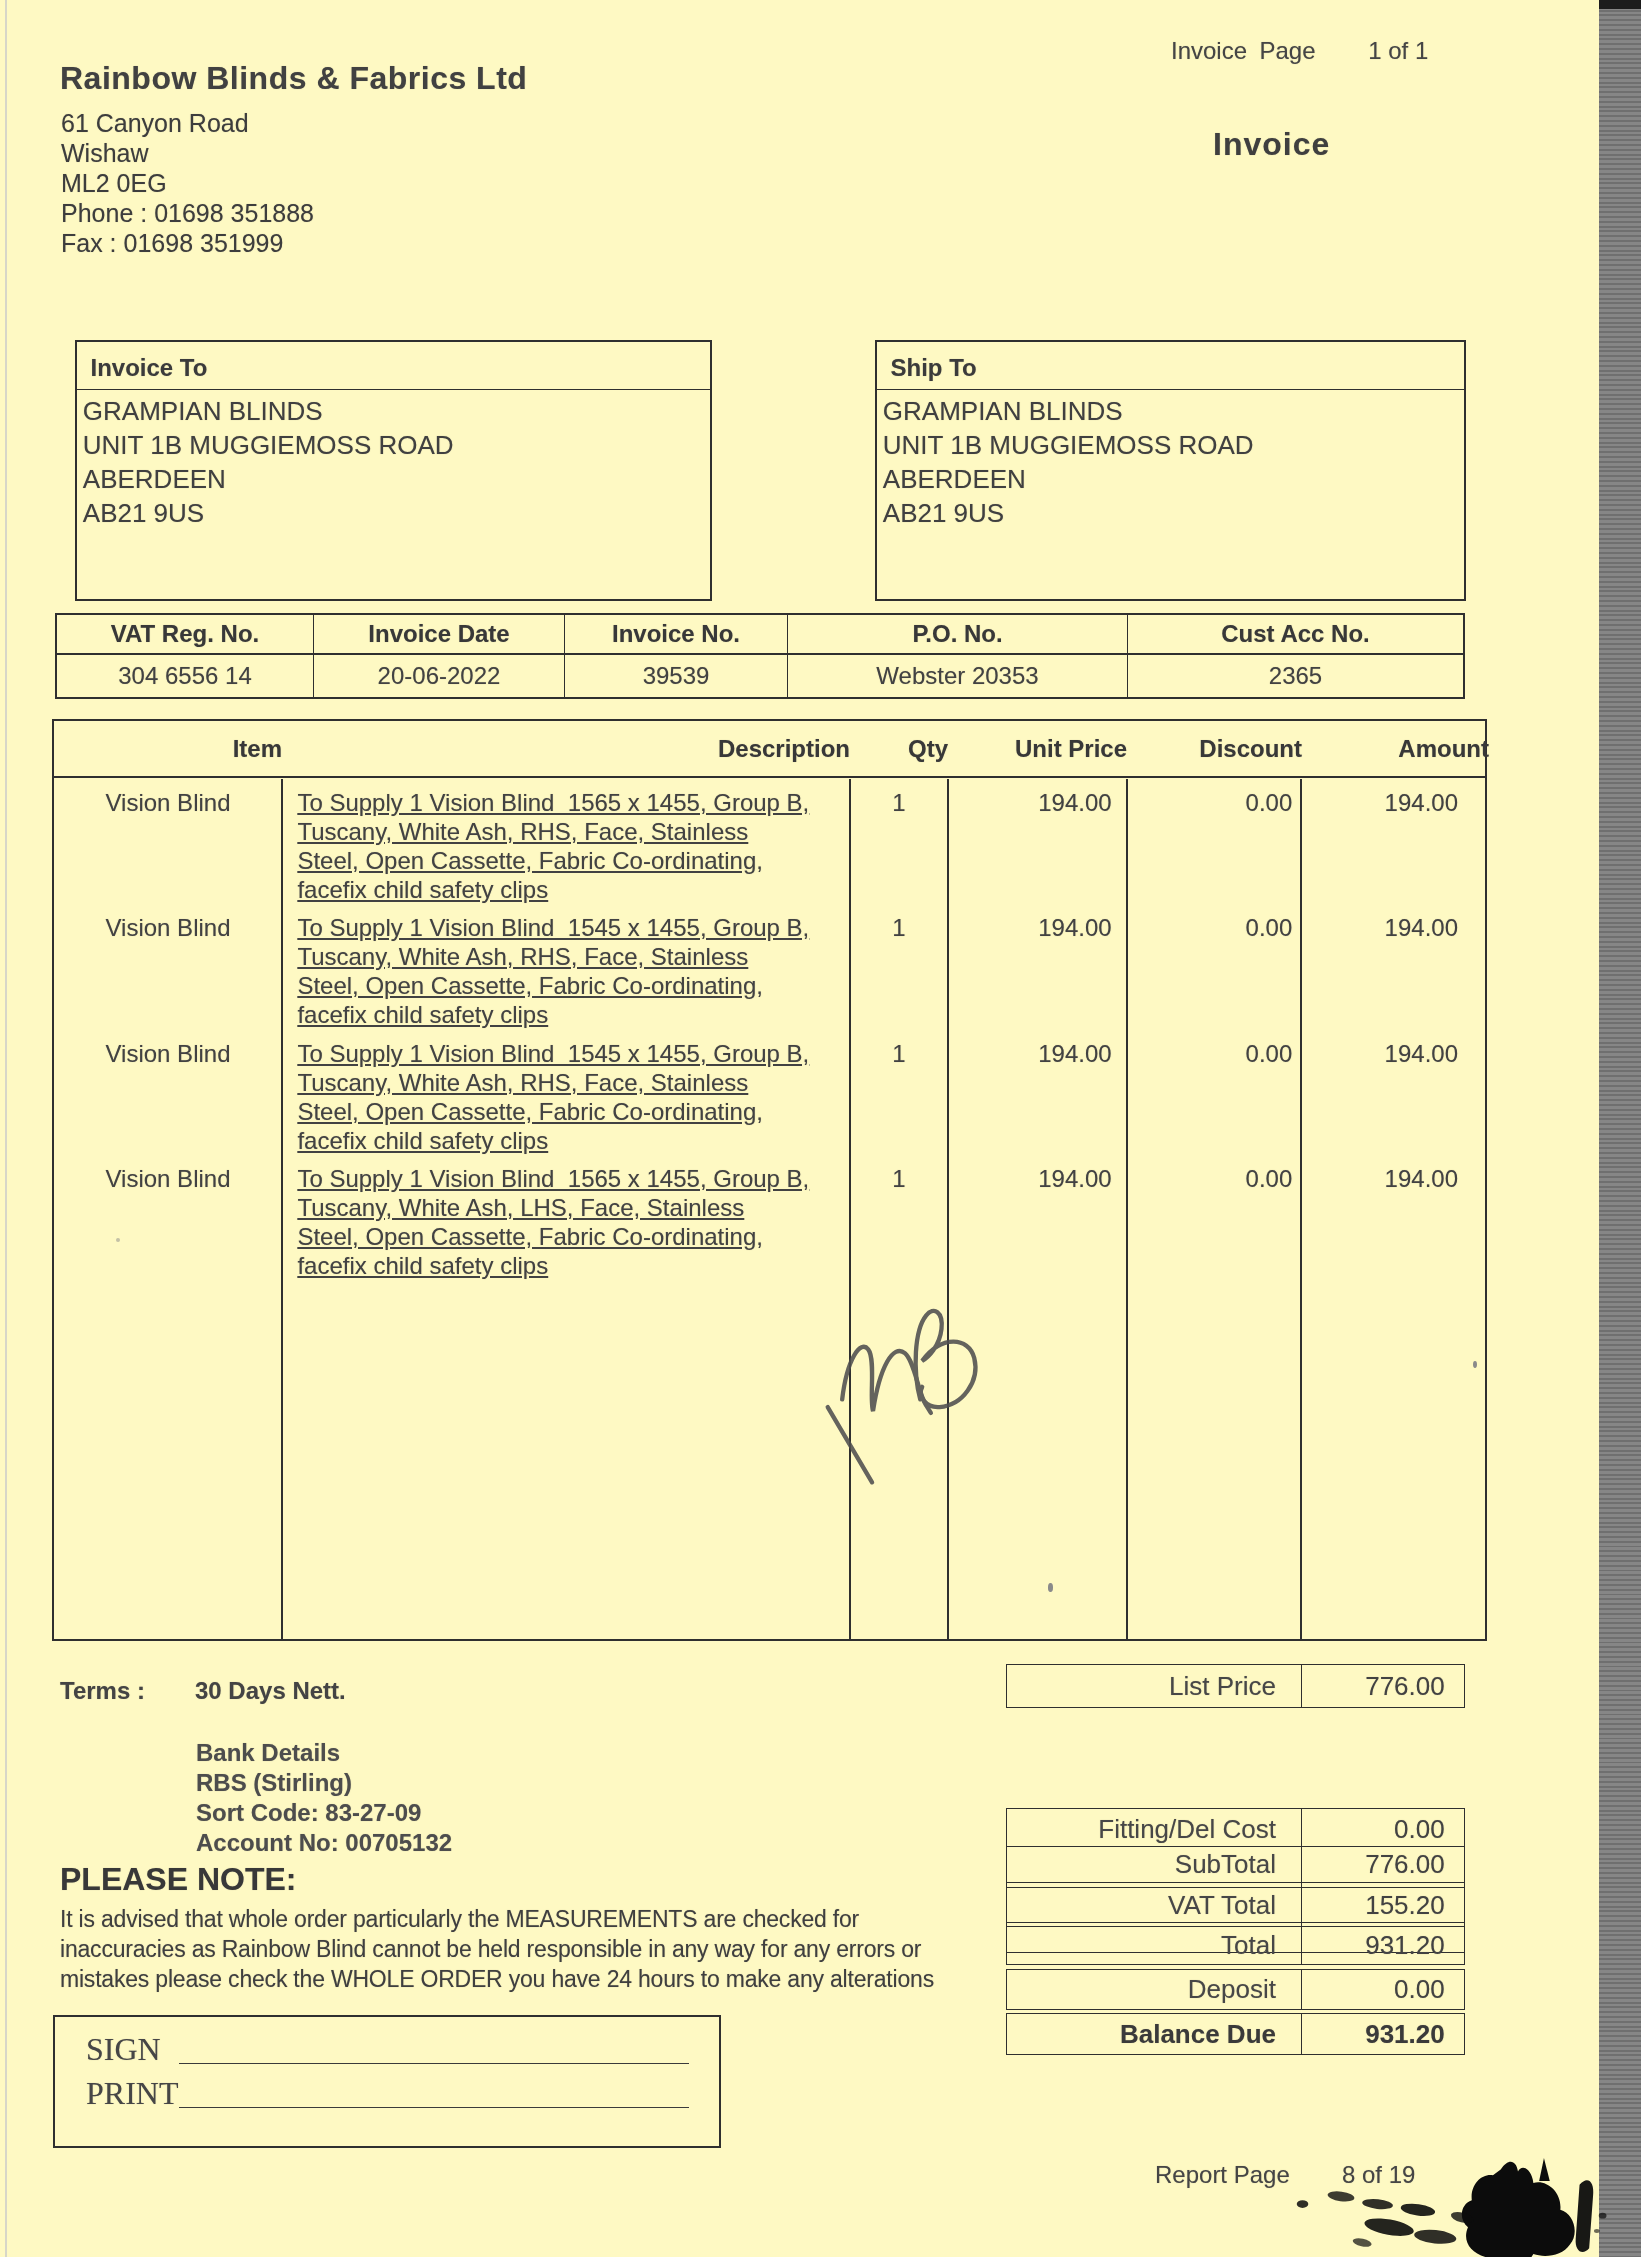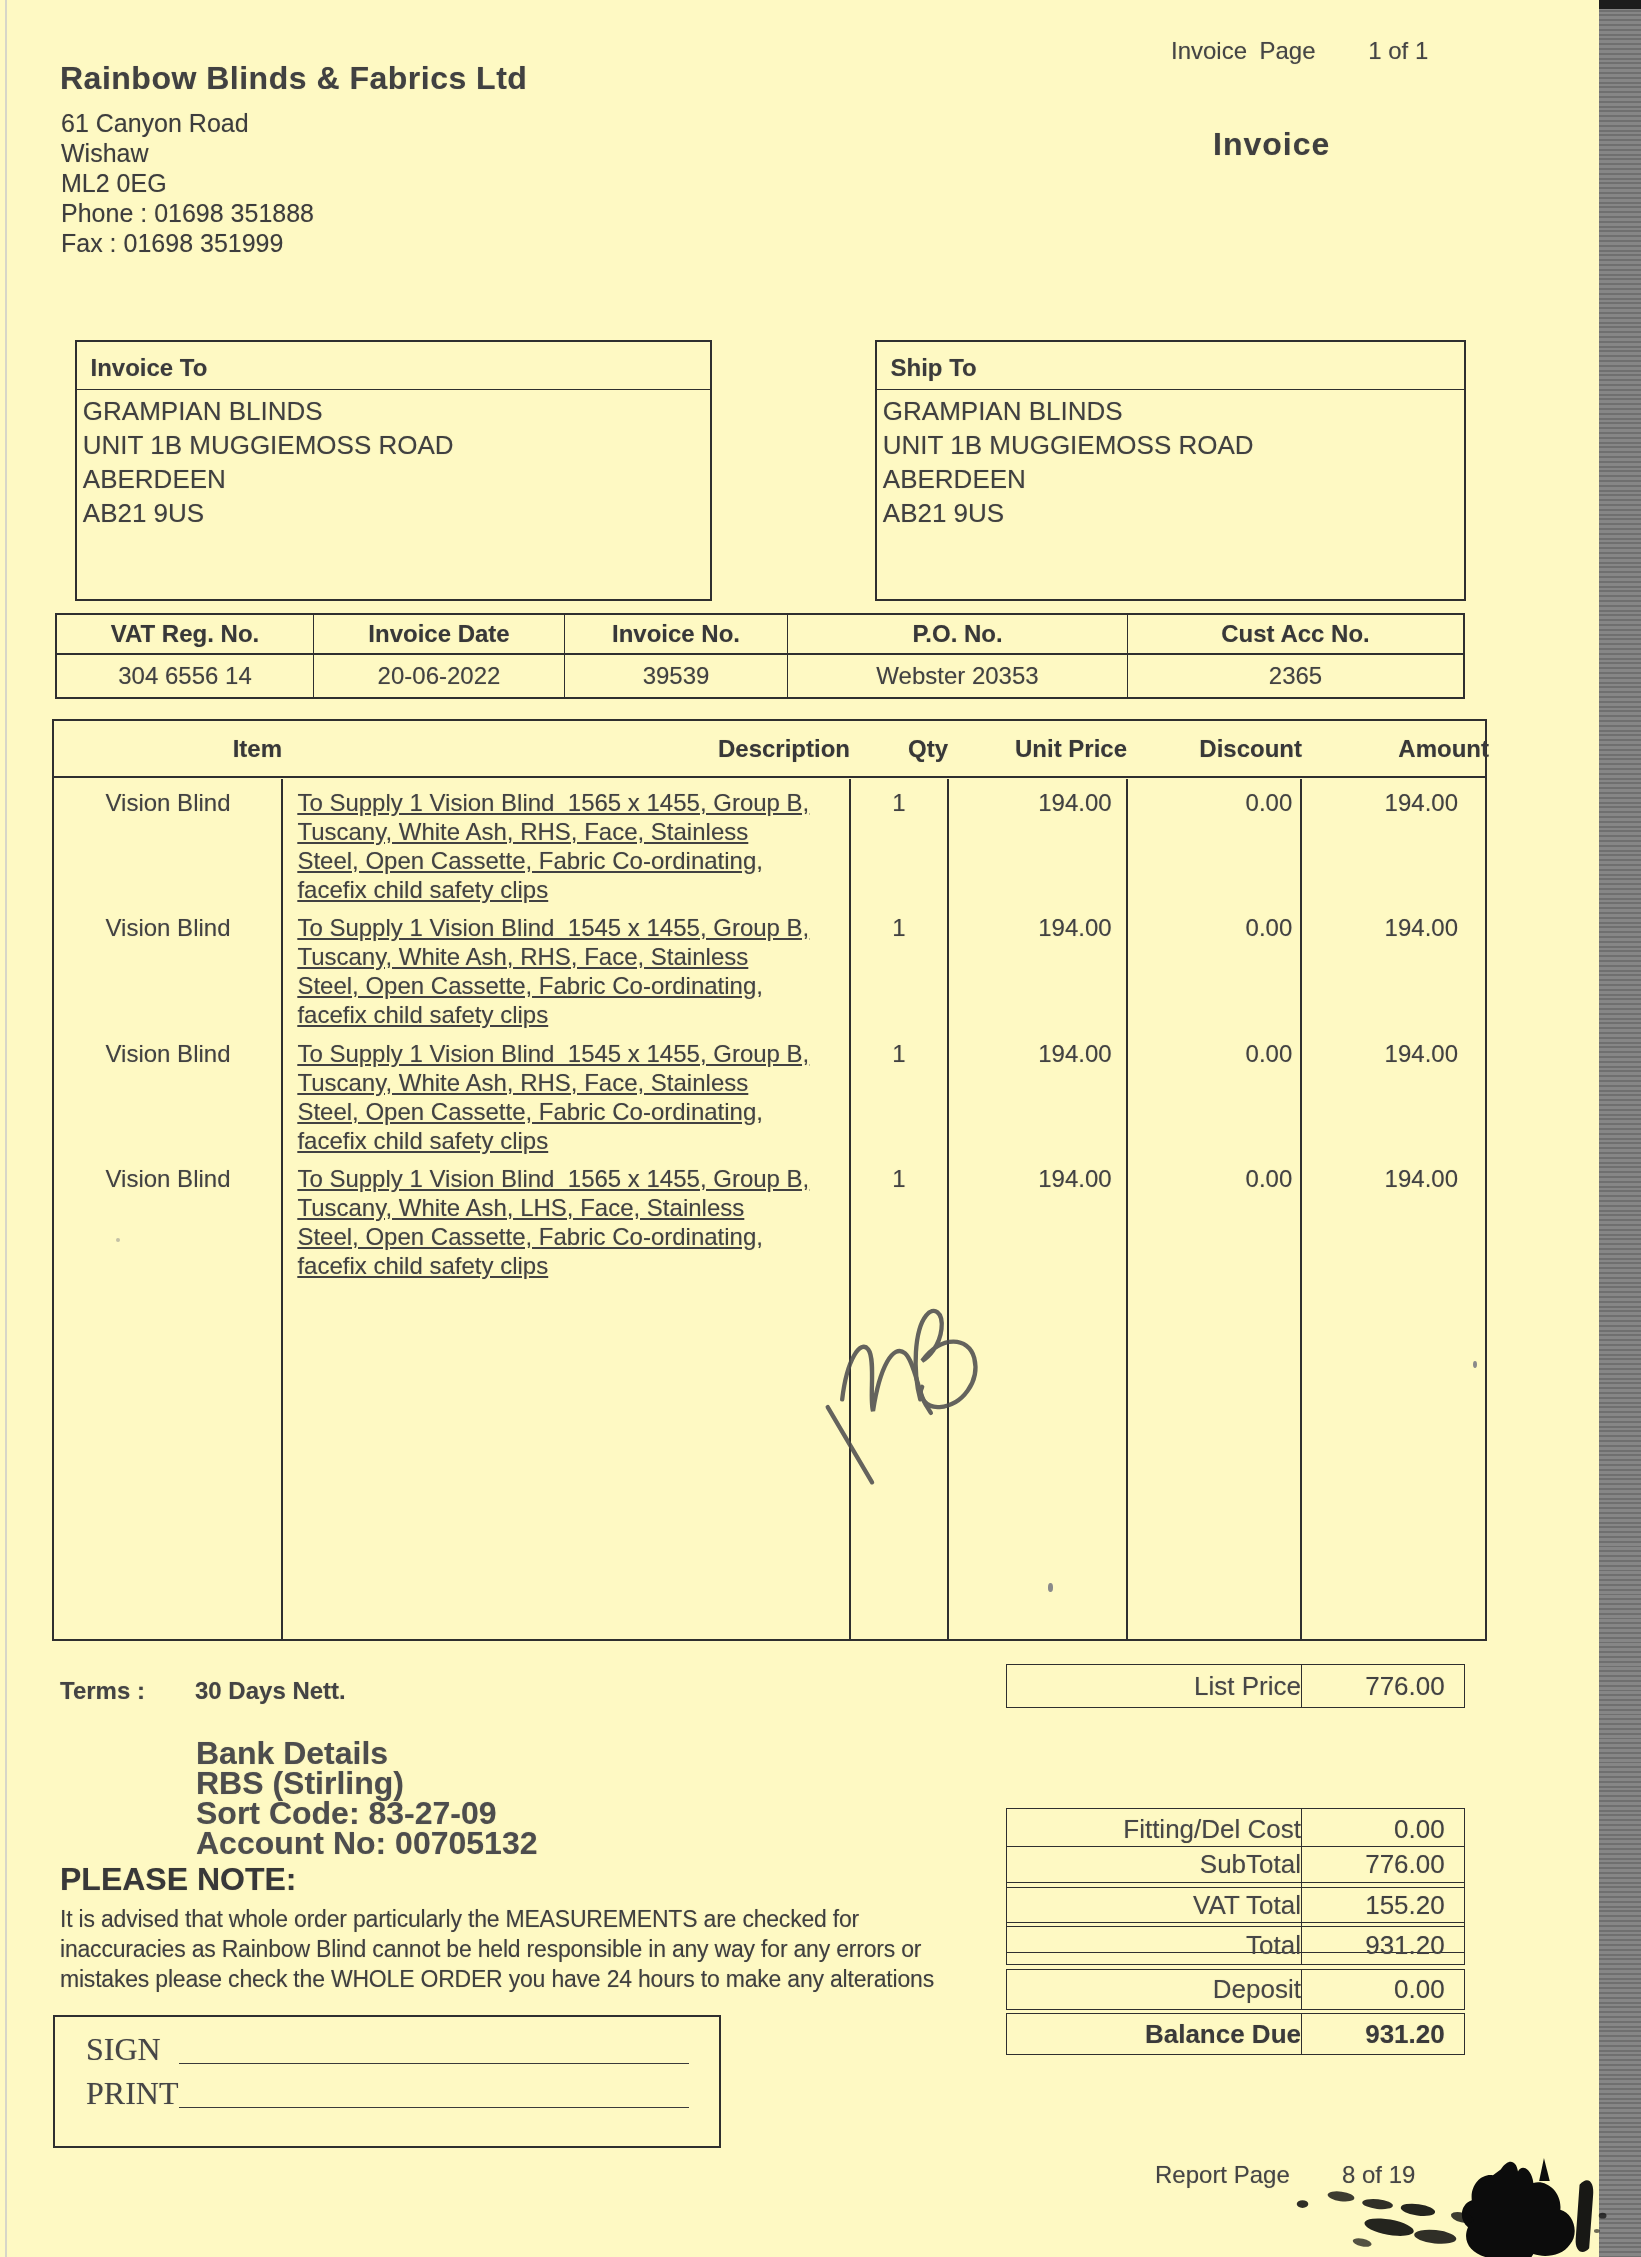--- a/index.html
+++ b/index.html
@@ -49,28 +49,28 @@
   .it-row .desc .dl{white-space:pre;}
   .it-row .qty{text-align:center;padding-top:1.9px;}
   .it-row .num{text-align:right;padding-top:1.9px;}
   .it-row .up{padding-right:15.4px;}
   .it-row .disc{padding-right:9.7px;}
   .it-row .amt{padding-right:31px;}
   
   .t-row{position:absolute;left:1006px;width:459px;border:1.9px solid #2f2f2f;
     box-sizing:border-box;display:flex;}
   .t-label{width:295px;box-sizing:border-box;border-right:1.9px solid #2f2f2f;display:flex;
-    align-items:center;justify-content:flex-end;padding-right:0;font-size:26px;color:#474747;}
+    align-items:center;justify-content:flex-end;padding-right:25px;font-size:26px;color:#474747;}
   .t-val{flex:1;display:flex;align-items:center;justify-content:flex-end;
     padding-right:19.3px;font-size:26px;color:#424242;}
   .t-row.tall .t-label,.t-row.tall .t-val{align-items:flex-start;padding-top:4.8px;}
   .t-row.grand .t-label,.t-row.grand .t-val{font-weight:bold;color:#3a3a3a;}
   
   .terms-label,.terms-value{font-size:24px;font-weight:bold;color:#444;}
-  .bank{font-size:32px;font-weight:bold;line-height:30px;color:#4d4d4d;}
+  .bank{font-size:24px;font-weight:bold;line-height:30px;color:#4d4d4d;}
   .note-title{font-size:32px;font-weight:bold;color:#383838;}
   .note-body{font-size:23px;line-height:30px;color:#3f3f3f;letter-spacing:-0.2px;}
   .note-body div{white-space:pre;}
   
   .sign-box{border:2.9px solid #2f2f2f;box-sizing:border-box;}
   .sign-box .lbl{position:absolute;left:31px;font-size:32px;color:#464646;font-family:Liberation Serif, serif;}
   .sign-box .ln{position:absolute;left:124px;width:510px;border-top:1.9px solid #3a3a3a;}
   .footer-line{font-size:24px;color:#454545;}
   svg{display:block;}
 </style>

